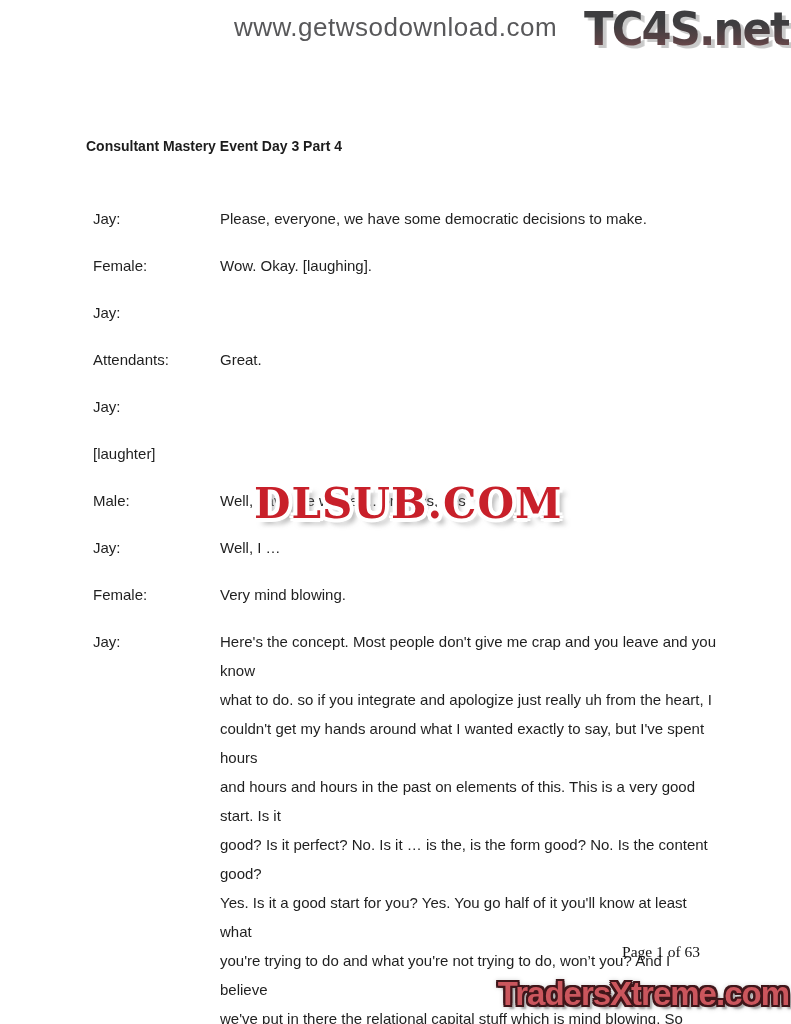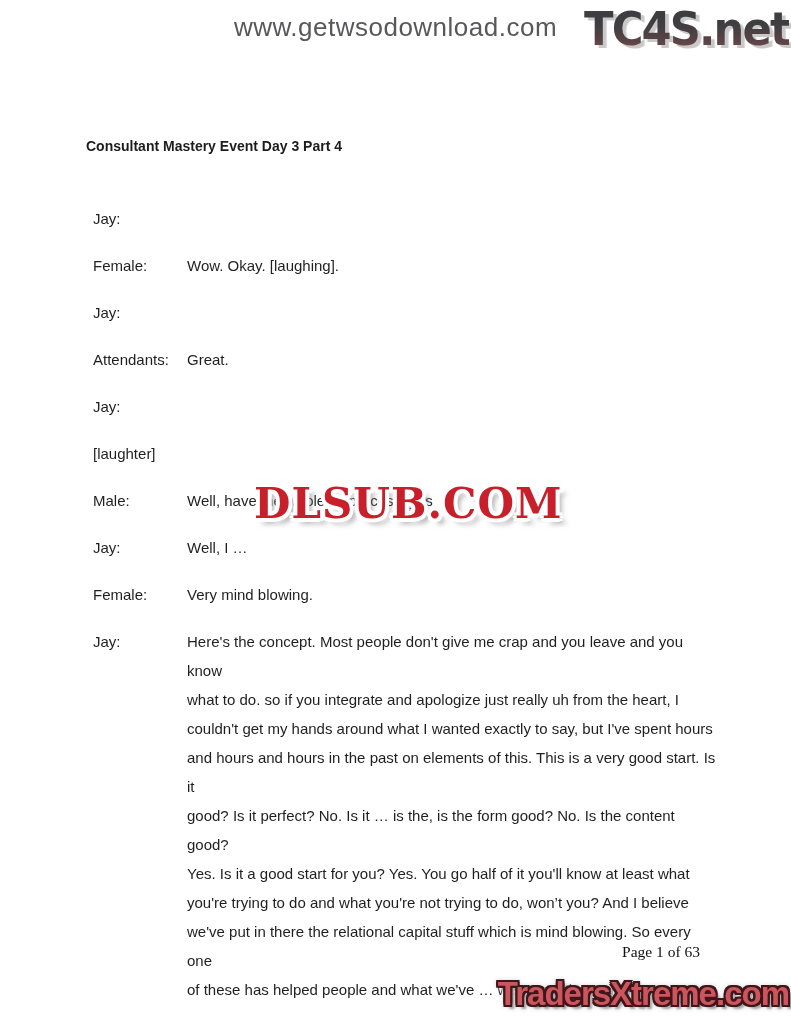--- a/index.html
+++ b/index.html
@@ -53,20 +53,21 @@
     position: absolute;
     left: 93px; top: 204px;
     width: 625px;
   }
   .t-row {
     display: flex;
     margin-bottom: 18px;
     font-size: 15px;
     line-height: 29px;
     color: #1f1f1f;
+    gap: 33px;
   }
   .t-speaker {
     width: 94px;
     flex: 0 0 94px;
   }
   .t-text {
     flex: 1;
     white-space: pre-line;
   }
   .obscured {
@@ -129,20 +130,21 @@
 <div class="page">
 
   <div class="header-url">www.getwsodownload.com</div>
   <div class="tc4s-logo">TC4S.net</div>
 
   <div class="doc-title">Consultant Mastery Event Day 3 Part 4</div>
 
   <div class="transcript">
     <div class="t-row">
       <div class="t-speaker">Jay:</div>
+      <div class="t-text">Please, everyone, we have some democratic decisions to make.</div>
     </div>
     <div class="t-row">
       <div class="t-speaker">Female:</div>
       <div class="t-text">Wow. Okay. [laughing].</div>
     </div>
     <div class="t-row">
       <div class="t-speaker">Jay:</div>
     </div>
     <div class="t-row">
       <div class="t-speaker">Attendants:</div>

